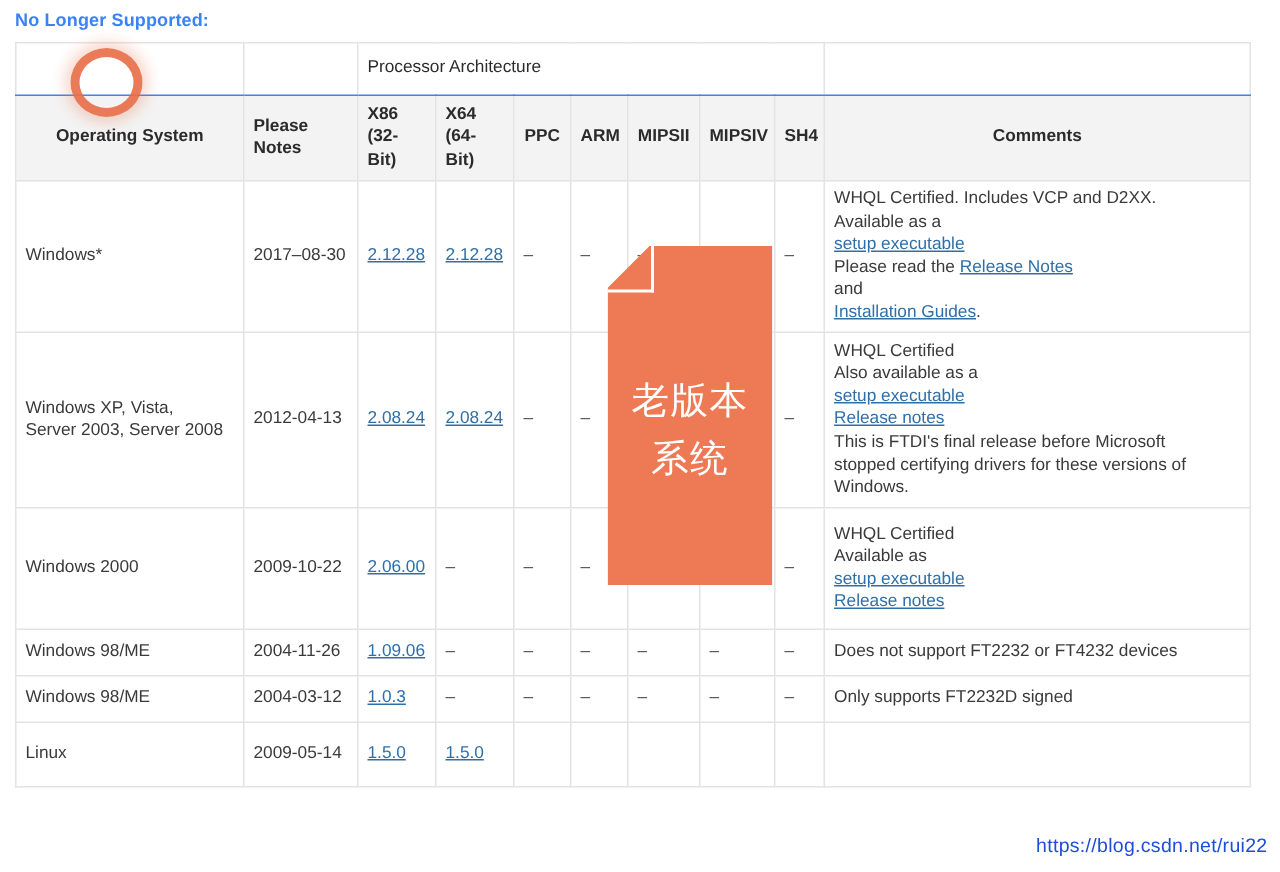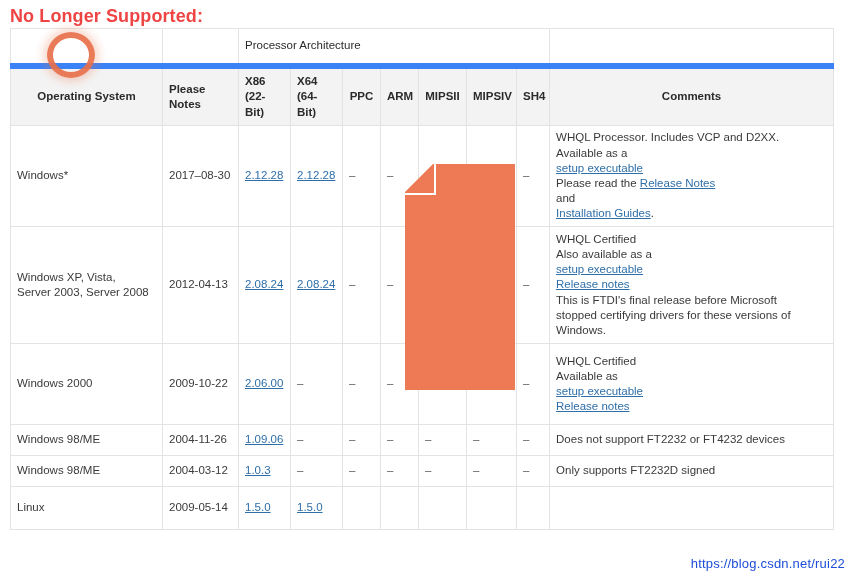--- a/index.html
+++ b/index.html
@@ -13,23 +13,23 @@
     position: relative;
     overflow: hidden;
     font-family: "Liberation Sans", sans-serif;
     color: #333333;
   }
 
   #page-title {
     position: absolute;
     left: 10px;
     top: 6px;
-    font-size: 18px;
+    font-size: 12px;
     font-weight: bold;
-    color: #ef4444;
+    color: #3b82f6;
     letter-spacing: 0.1px;
   }
 
   #table-wrap {
     position: absolute;
     left: 10px;
     top: 28px;
     width: 823px;
   }
 
@@ -48,21 +48,21 @@
     vertical-align: middle;
     font-weight: normal;
     text-align: left;
     line-height: 1.32;
   }
 
   
   tr.group-row td {
     height: 26px;
     background: #ffffff;
-    border-bottom: 6px solid #3b82f6;
+    border-bottom: 1px solid #3b82f6;
   }
   td.group-proc {
     text-align: center;
     font-weight: bold;
     font-size: 11.5px;
     color: #2b2b2b;
   }
 
   
   tr.head-row th {
@@ -202,21 +202,21 @@
       </tr>
 
       <tr class="head-row">
         <th>Operating System</th>
         <th class="num">
           <span>Please</span><br>
           <span>Notes</span>
         </th>
         <th class="num">
           <span>X86</span><br>
-          <span>(22-</span><br>
+          <span>(32-</span><br>
           <span>Bit)</span>
         </th>
         <th class="num">
           <span>X64</span><br>
           <span>(64-</span><br>
           <span>Bit)</span>
         </th>
         <th>PPC</th>
         <th>ARM</th>
         <th>MIPSII</th>
@@ -229,21 +229,21 @@
         <tr class="r1">
           <td class="os">Windows*</td>
           <td>2017–08-30</td>
           <td><a class="ver" href="#">2.12.28</a></td>
           <td><a class="ver" href="#">2.12.28</a></td>
           <td class="cell-dash">–</td>
           <td class="cell-dash">–</td>
           <td class="cell-dash">–</td>
           <td class="cell-dash">–</td>
           <td class="cell-dash">–</td>
-          <td class="comments"><span>WHQL Processor. Includes VCP and D2XX.</span><br><span>Available as a</span><br><a class="cmt" href="#">setup executable</a><br><span>Please read the </span><a class="cmt" href="#">Release Notes</a><br><span>and</span><br><a class="cmt" href="#">Installation Guides</a><span>.</span></td>
+          <td class="comments"><span>WHQL Certified. Includes VCP and D2XX.</span><br><span>Available as a</span><br><a class="cmt" href="#">setup executable</a><br><span>Please read the </span><a class="cmt" href="#">Release Notes</a><br><span>and</span><br><a class="cmt" href="#">Installation Guides</a><span>.</span></td>
         </tr>
         <tr class="r2">
           <td class="os"><span>Windows XP, Vista,</span><br><span>Server 2003, Server 2008</span></td>
           <td>2012-04-13</td>
           <td><a class="ver" href="#">2.08.24</a></td>
           <td><a class="ver" href="#">2.08.24</a></td>
           <td class="cell-dash">–</td>
           <td class="cell-dash">–</td>
           <td class="cell-dash">–</td>
           <td class="cell-dash">–</td>
@@ -301,15 +301,19 @@
       </tbody>
   </table>
 </div>
 
 <div id="ring-annotation"></div>
 
 <div id="note-annotation">
   <div class="note-body"></div>
   <div class="note-fold"></div>
   <div class="note-fold-edge"></div>
+  <div class="note-text">
+    <div>老版本</div>
+    <div>系统</div>
+  </div>
 </div>
 
 <div id="watermark">https://blog.csdn.net/rui22</div>
 
 </body></html>

